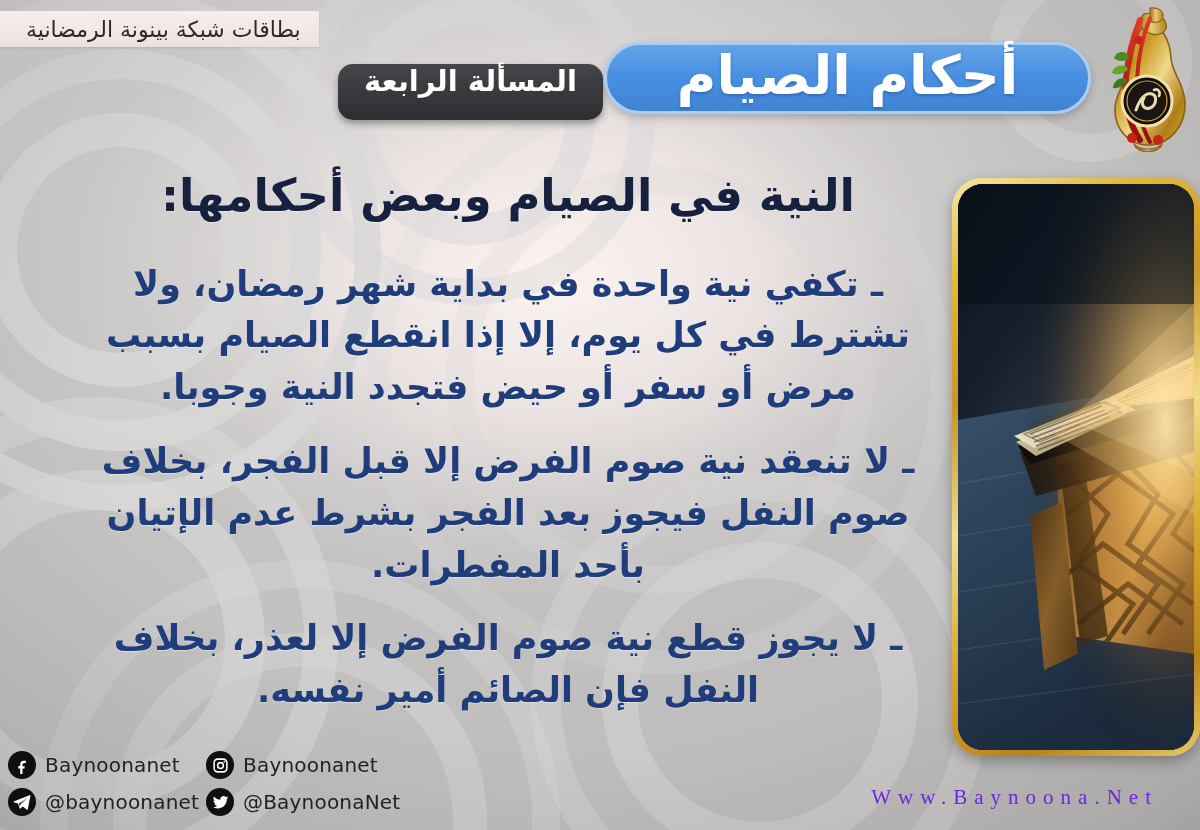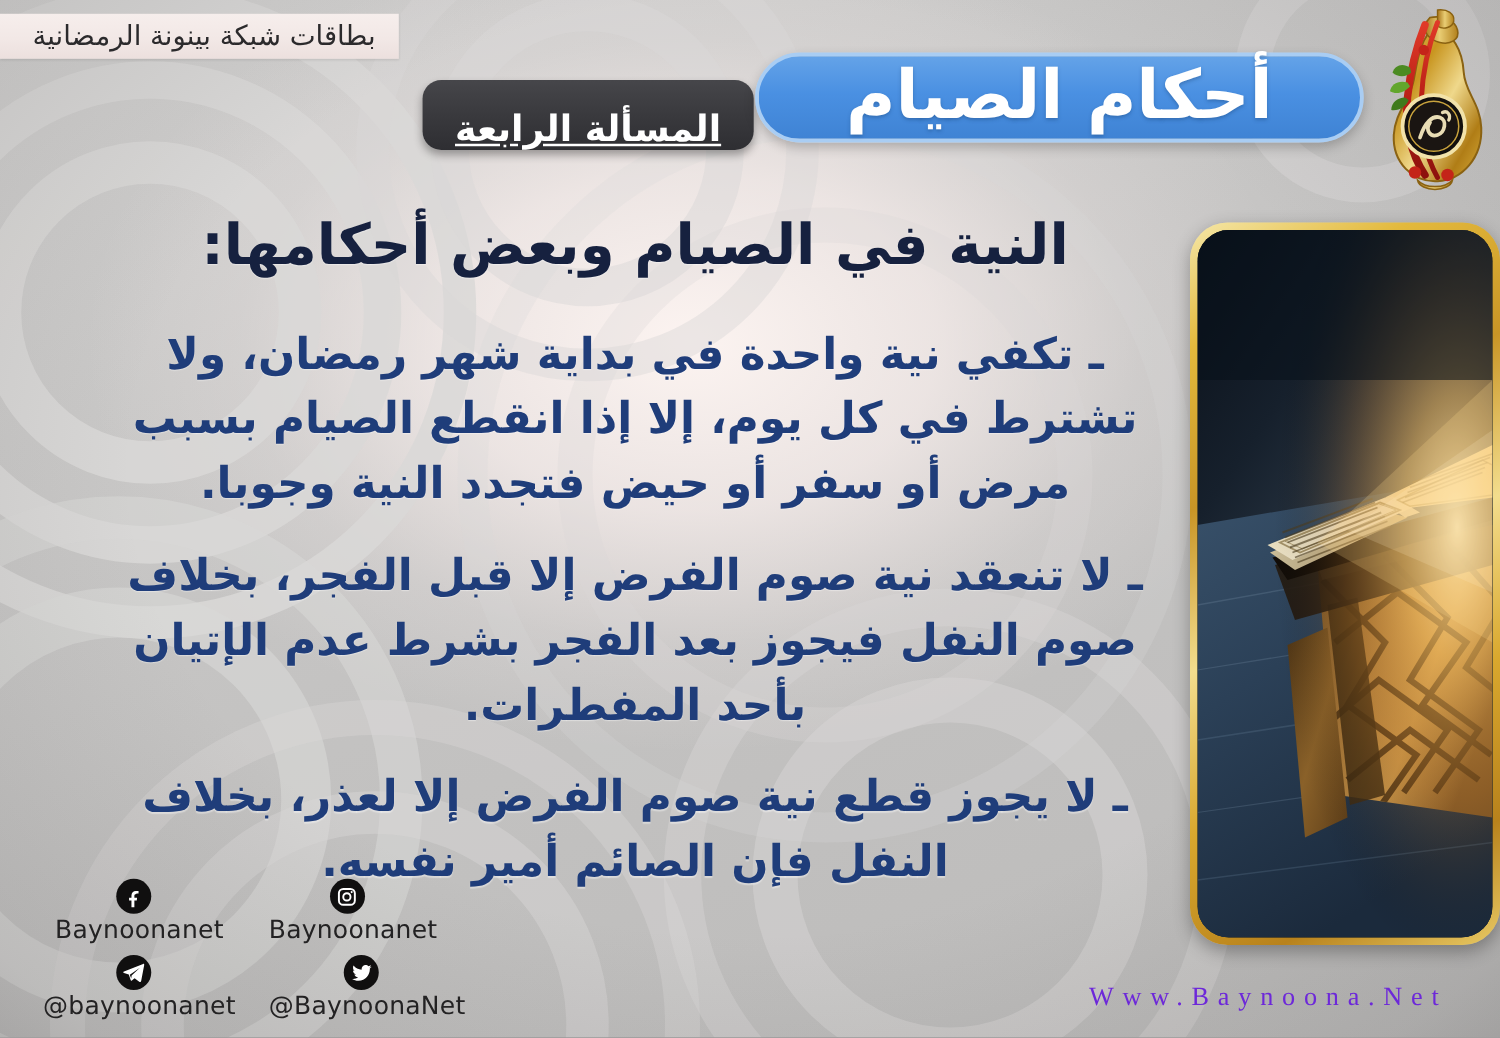--- a/index.html
+++ b/index.html
@@ -52,30 +52,29 @@
     white-space: nowrap;
     box-shadow: 0 1px 2px rgba(0,0,0,0.10);
   }
 
   
   .darkpill {
     position: absolute;
     left: 338px; top: 64px;
     height: 56px;
     padding: 0 26px;
-    display: flex; align-items: flex-end; justify-content: center;
+    display: flex; align-items: flex-start; justify-content: center;
     background: linear-gradient(180deg, #46464a 0%, #3a3a3e 48%, #2e2e32 100%);
     border-radius: 15px;
     color: #ffffff;
     font-size: 29px;
     font-weight: bold;
     white-space: nowrap;
     box-shadow: 0 4px 7px rgba(0,0,0,0.33);
     z-index: 3;
-    text-decoration: underline;
   }
   .bluepill {
     position: absolute;
     left: 604px; top: 42px;
     width: 487px; height: 72px;
     display: flex; align-items: center; justify-content: center;
     background: linear-gradient(180deg, #64a3e8 0%, #4a90e2 45%, #3f83d4 100%);
     border: 3px solid #a9cdf3;
     border-radius: 41px;
     box-sizing: border-box;
@@ -152,21 +151,21 @@
 
   
   .social {
     position: absolute;
     left: 8px; bottom: 14px;
     z-index: 7;
     direction: ltr;
   }
   .social-row { display: flex; align-items: center; margin-bottom: 9px; }
   .social-row:last-child { margin-bottom: 0; }
-  .social-item { display: flex; align-items: center; flex-direction: column; }
+  .social-item { display: flex; align-items: center; }
   .social-item.col1 { width: 198px; }
   .si-icon {
     width: 28px; height: 28px;
     border-radius: 50%;
     background: #100f0f;
     display: flex; align-items: center; justify-content: center;
     flex: none;
   }
   .si-label {
     margin-left: 9px;

